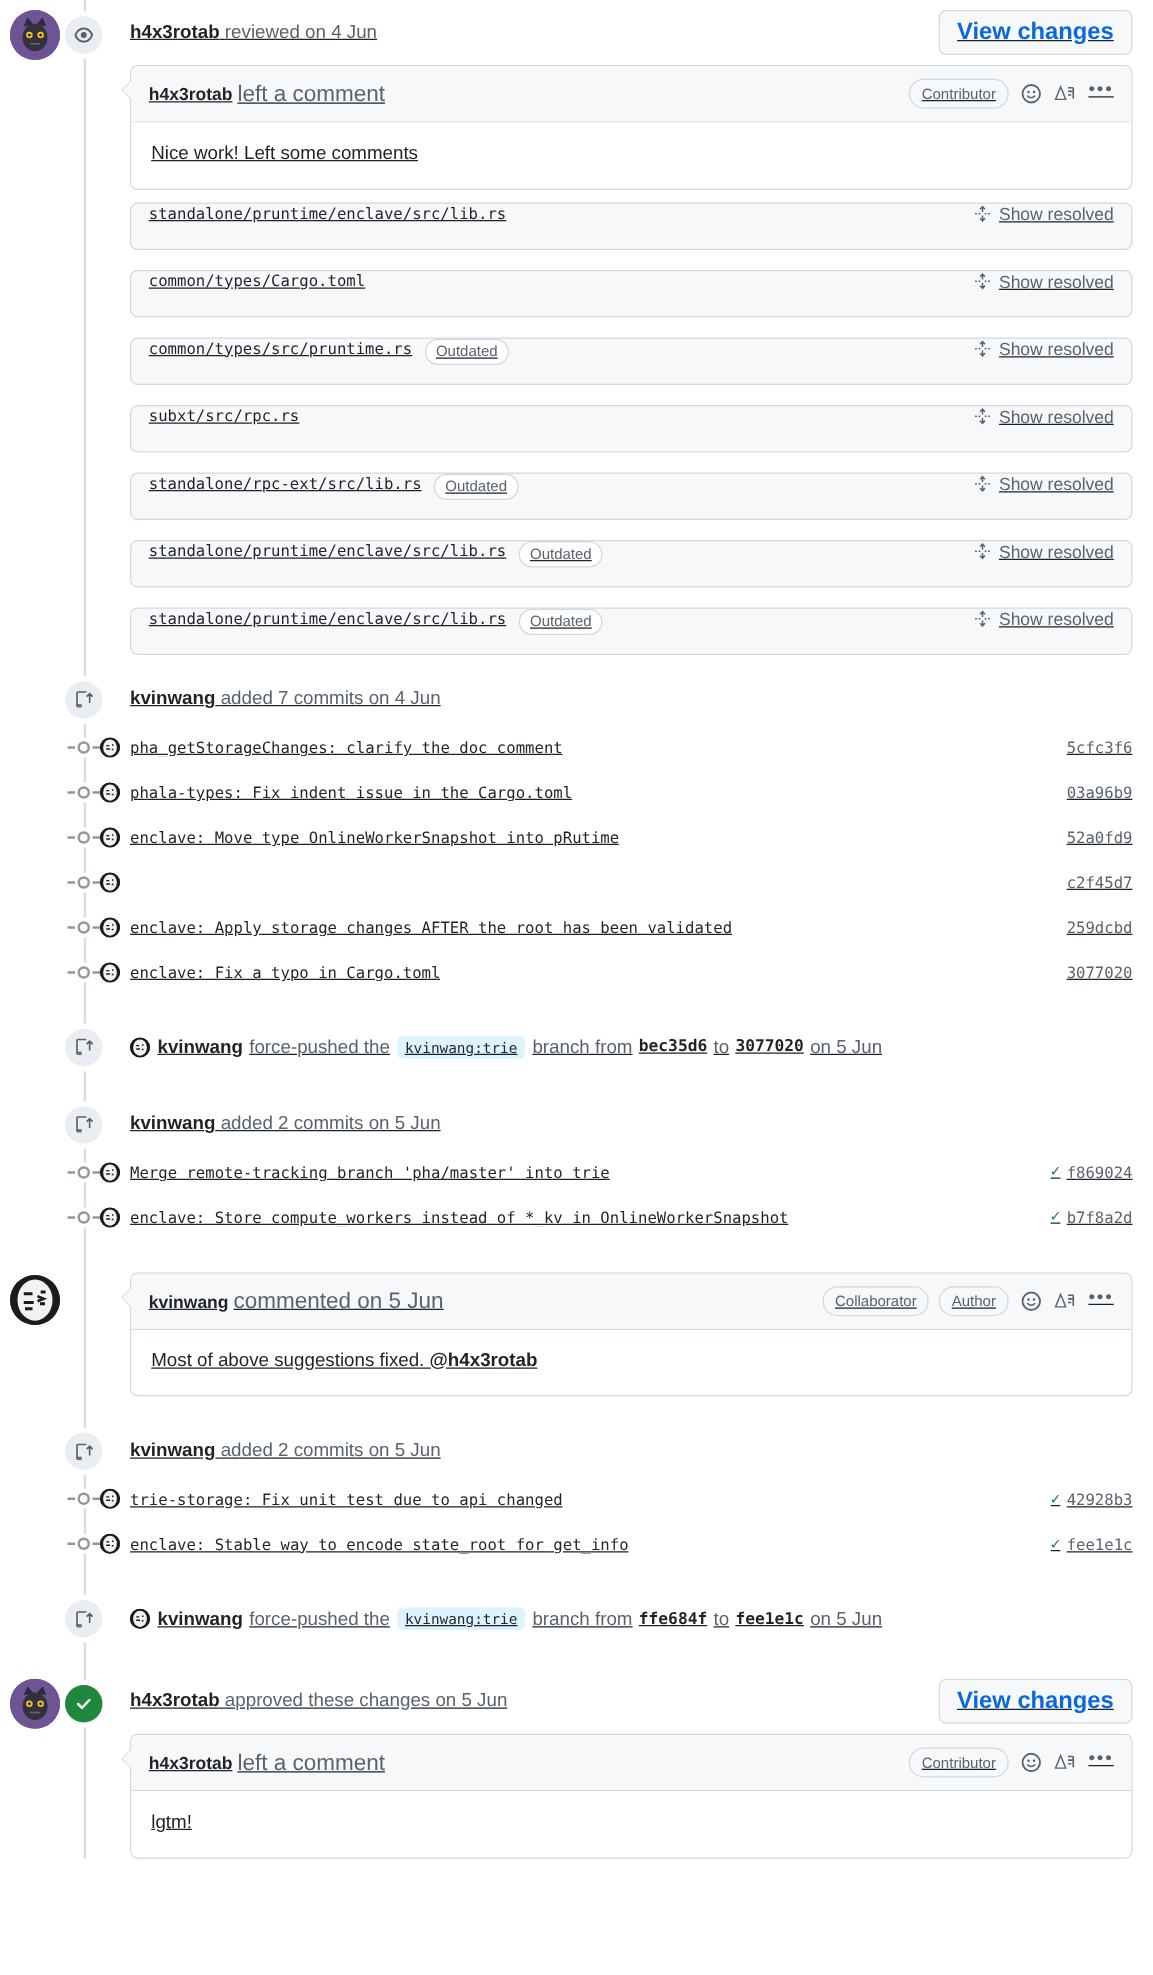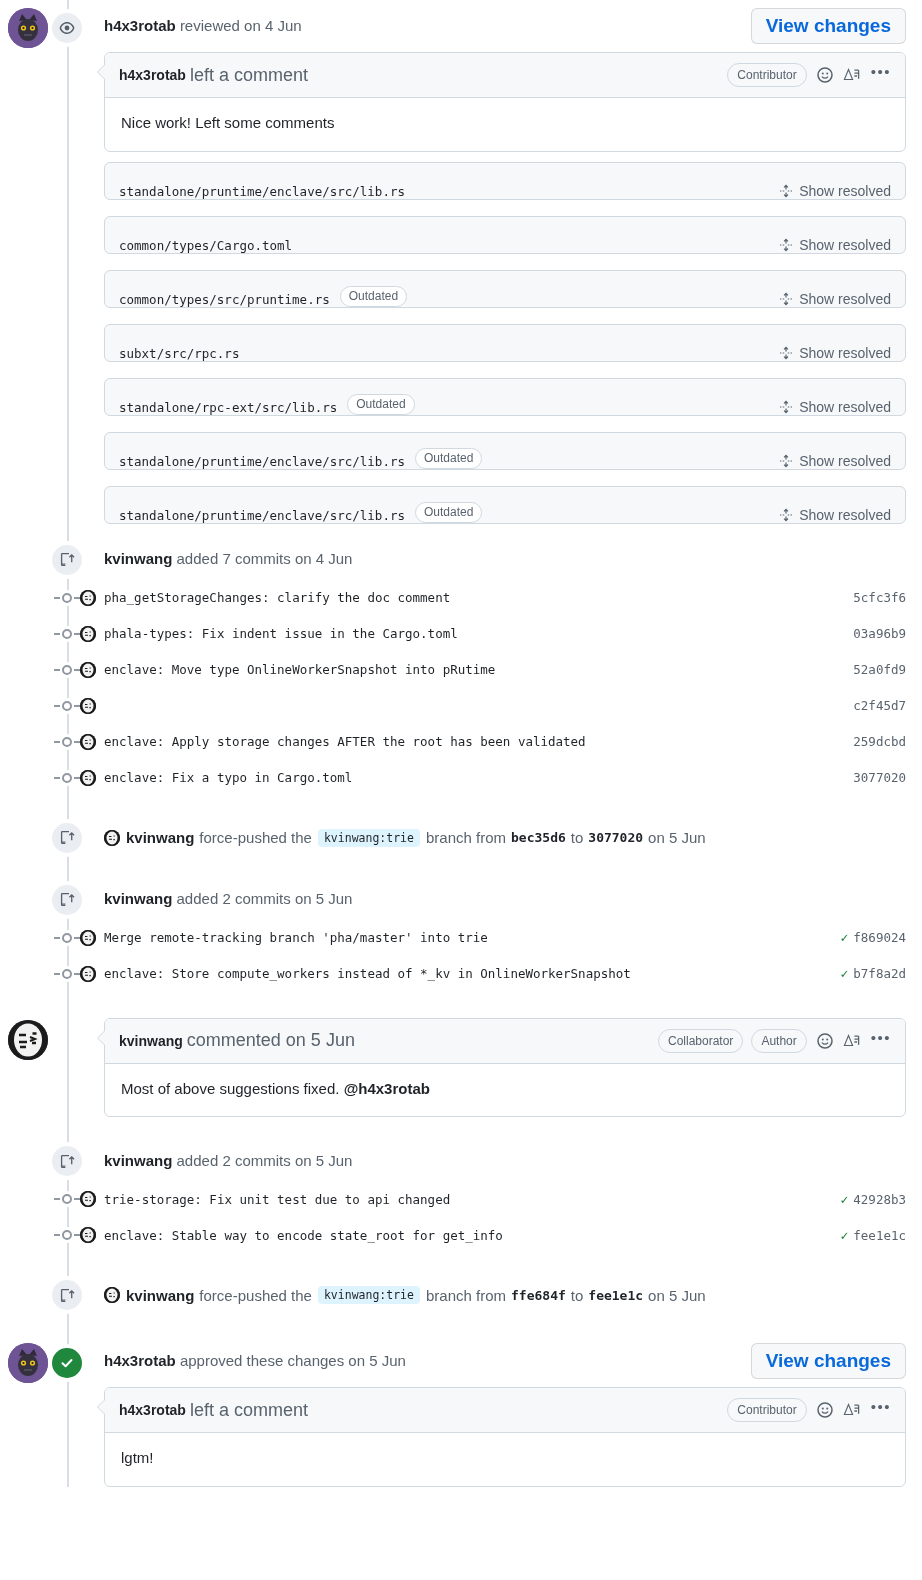--- a/index.html
+++ b/index.html
@@ -4,21 +4,21 @@
 <style>
   * { box-sizing: border-box; }
   html, body {
     margin: 0; padding: 0;
     background: #ffffff;
     font-family: "Liberation Sans", sans-serif;
     color: #1f2328;
   }
   body { width: 922px; height: 1580px; position: relative; overflow: hidden; }
 
-  .page { position: relative; width: 922px; }
+  .page { position: relative; width: 922px; text-decoration: underline; }
 
   
   .rail {
     position: absolute;
     left: 67px;
     top: 0;
     bottom: 0;
     width: 2px;
     background: #d8dee4;
     z-index: 0;
@@ -136,21 +136,21 @@
     font-size: 15px;
     color: #1f2328;
     line-height: 1.5;
     min-height: 42px;
   }
   .comment-body .mention { font-weight: 700; color: #1f2328; }
 
   
   .files { margin-left: 104px; margin-right: 16px; padding-top: 10px; }
   .file-row {
-    display: flex; align-items: flex-end;
+    display: flex; align-items: flex-start;
     border: 1px solid #d1d9e0;
     border-radius: 6px;
     background: #f6f8fa;
     padding: 0 14px;
     height: 38px;
     margin-bottom: 16px;
   }
   .file-path {
     font-family: "DejaVu Sans Mono", monospace;
     font-size: 12.5px;

